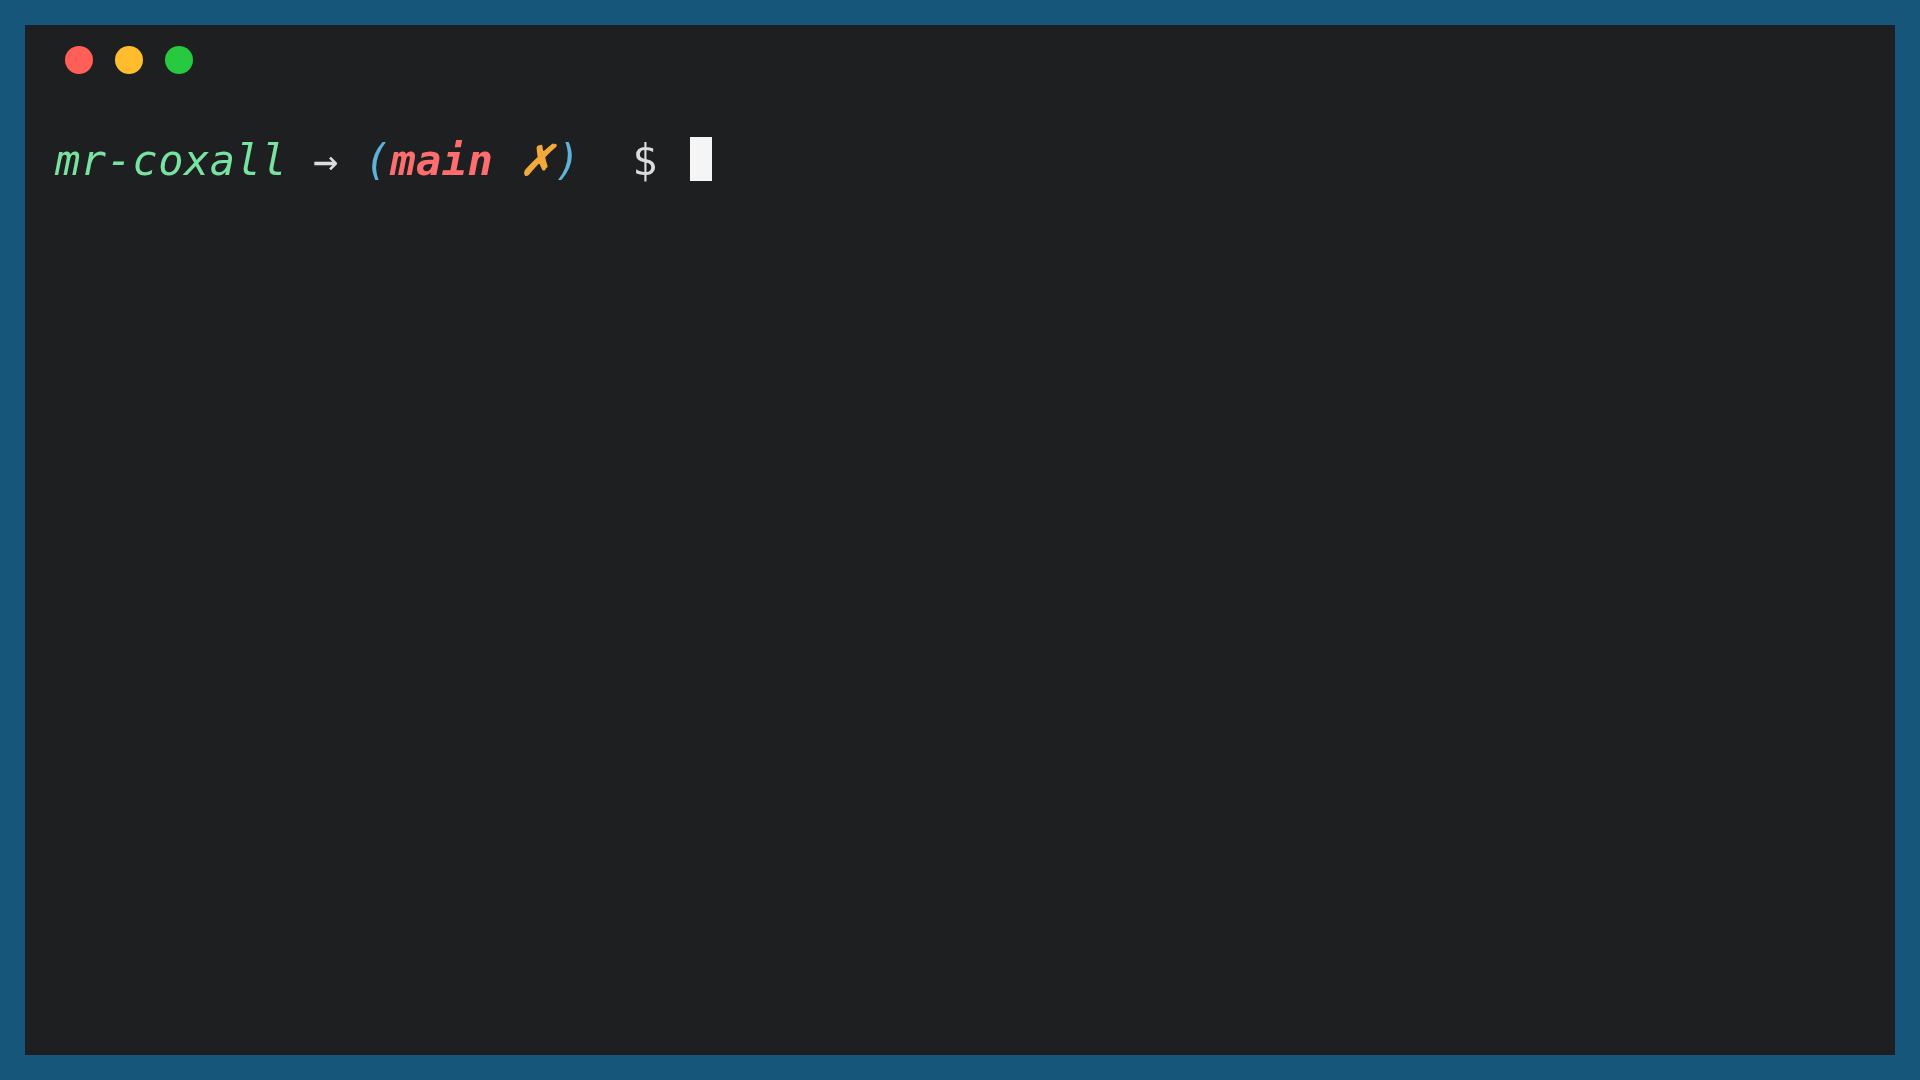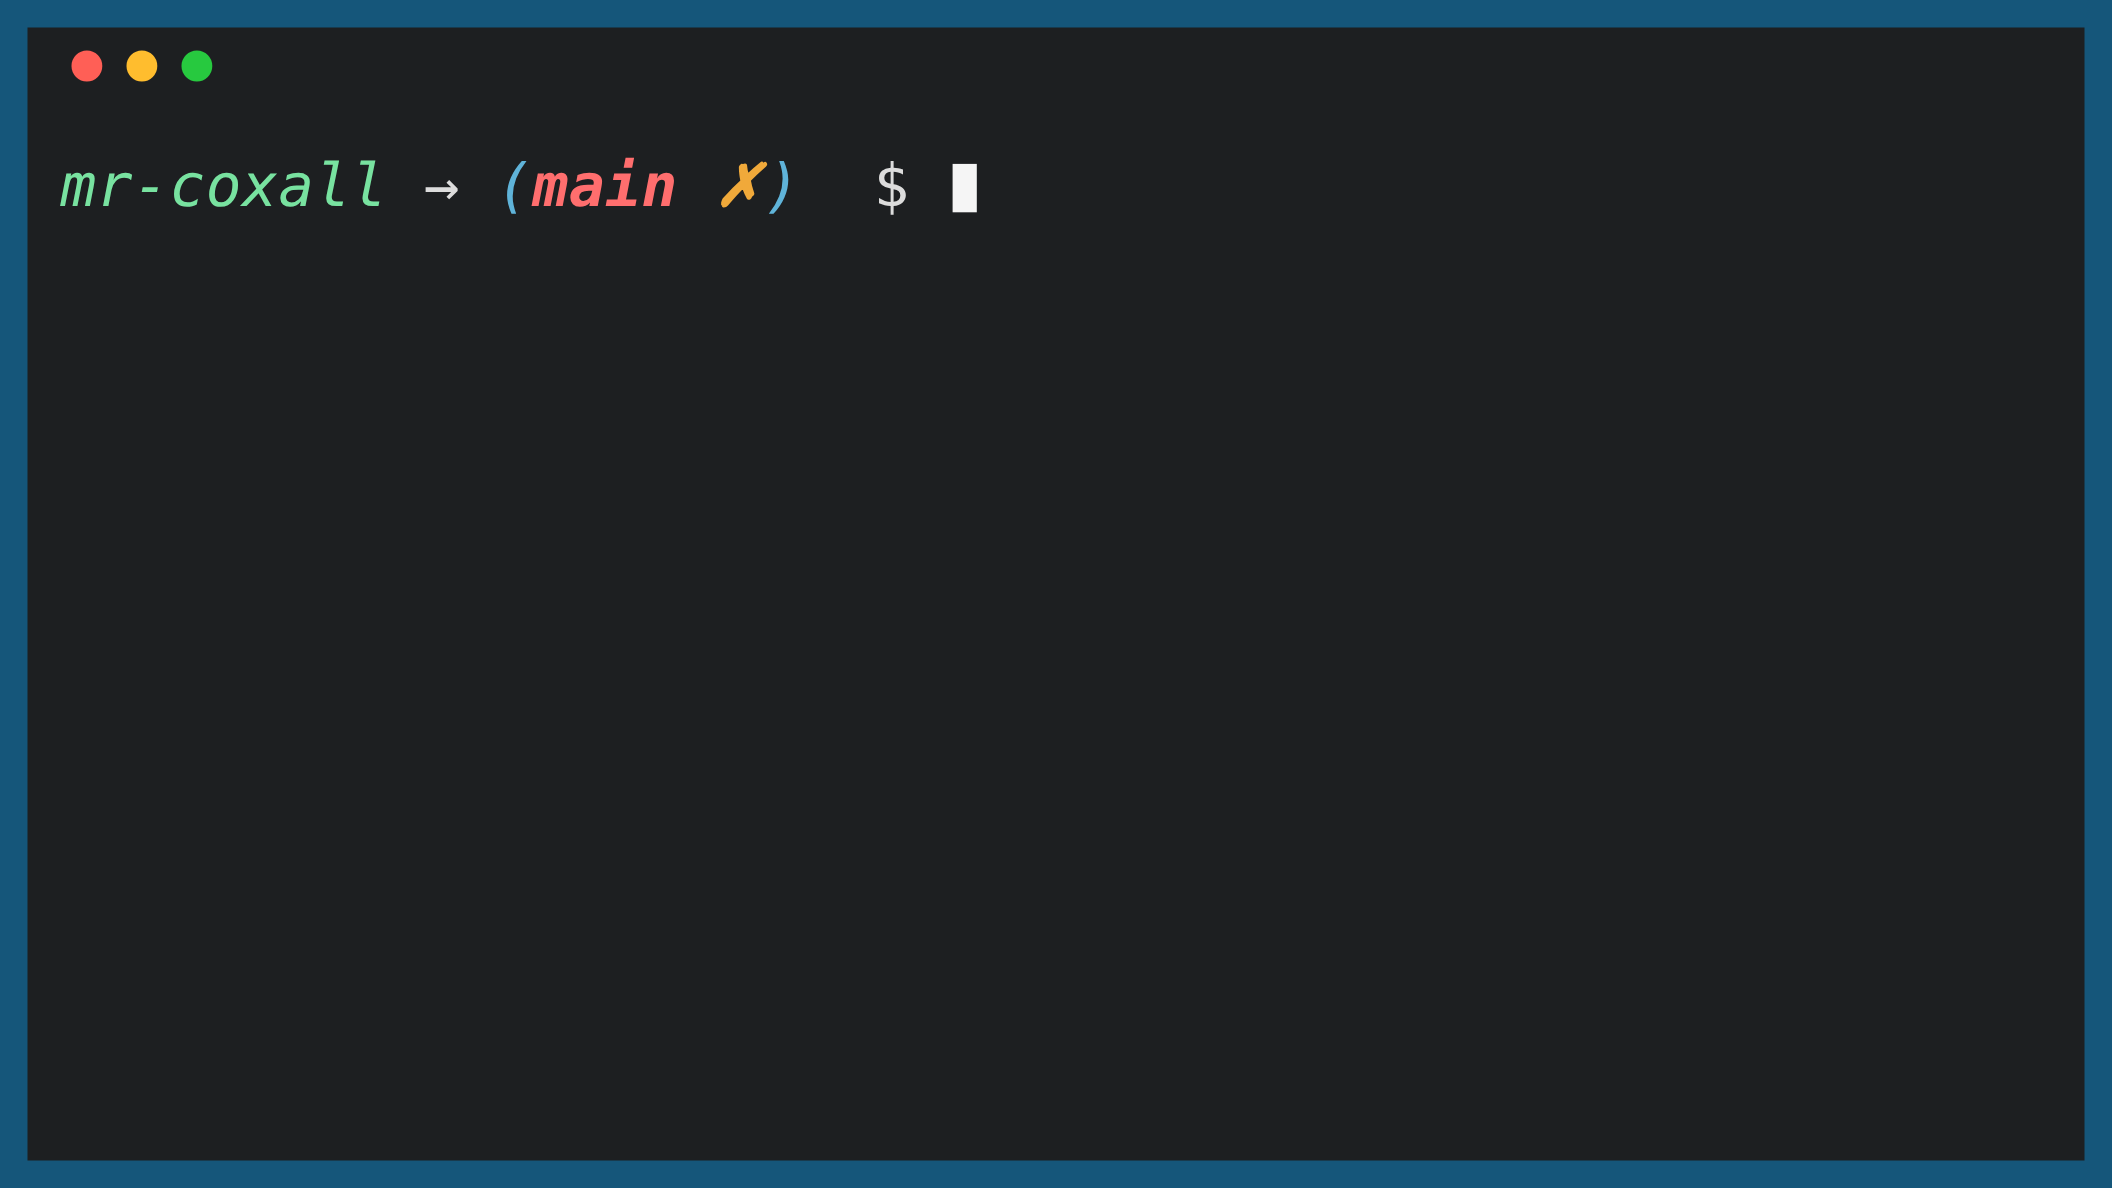--- a/index.html
+++ b/index.html
@@ -33,21 +33,21 @@
     width: 28px;
     height: 28px;
     border-radius: 50%;
   }
   .tl-close    { background: #ff5f56; }
   .tl-minimize { background: #ffbd2e; }
   .tl-zoom     { background: #27c93f; }
 
   .terminal-body {
     padding: 40px 30px 30px 30px;
-    font-size: 54px;
+    font-size: 42px;
     line-height: 1.25;
     color: #ddd;
     white-space: pre;
     letter-spacing: 0.5px;
   }
 
   .seg-user   { color: #78e2a0; font-style: italic; }
   .seg-arrow  { color: #dcdcdc; }
   .seg-paren  { color: #5fb3d9; font-style: italic; }
   .seg-branch { color: #ff6e6e; font-style: italic; font-weight: 600; }

